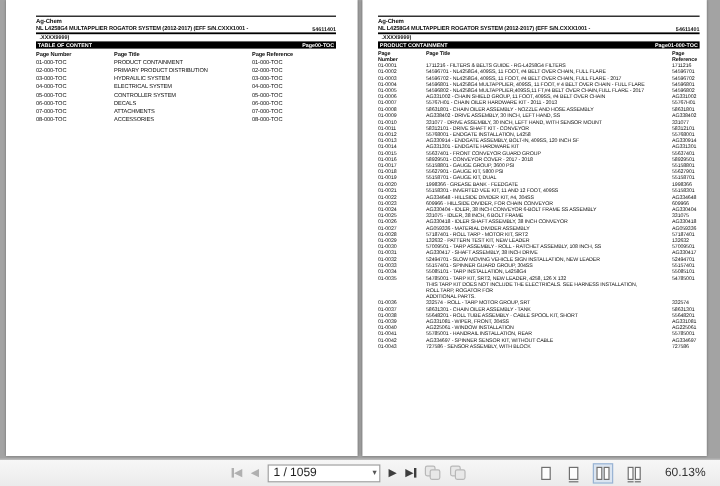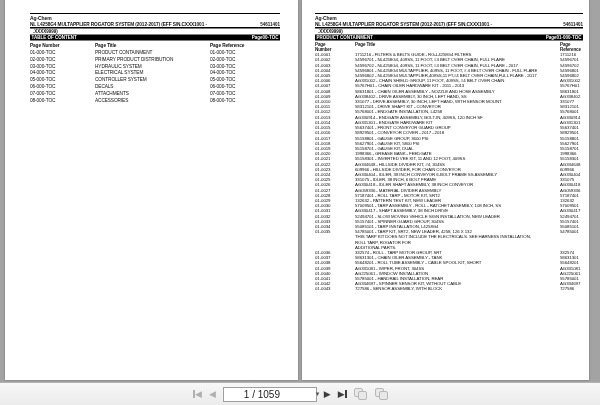--- a/index.html
+++ b/index.html
@@ -35,21 +35,21 @@
   
   .statusbar { position:absolute; left:0; top:382px; width:600px; height:23px;
     background:linear-gradient(#f7f7f7,#ebebeb); border-top:1px solid #b3b3b3; }
   .nav-group { position:absolute; left:193px; top:0; height:22px; display:flex; align-items:center; gap:7px; }
   .view-group { position:absolute; right:12px; top:0; height:22px; display:flex; align-items:center; gap:9px; }
   .tb-btn { display:flex; align-items:center; cursor:pointer; color:#3d3d3d; }
   .tb-btn.disabled { color:#b0b0b0; }
   .tri { font-size:9px; line-height:9px; }
   .vbar { width:2px; height:8px; background:currentColor; display:inline-block; }
   .page-box { display:flex; align-items:center; width:94px; height:15px; background:#fff;
-    border:1px solid #9f9f9f; padding:0 2px 0 20px; }
+    border:1px solid #9f9f9f; padding:0 2px 0 4px; }
   .page-box input { border:none; outline:none; flex:1; width:70px; font-size:10px;
     font-family:"Liberation Sans", sans-serif; color:#222; background:transparent; }
   .combo-caret { font-size:7px; color:#555; padding-left:2px; }
   .hist { position:relative; width:14px; height:13px; }
   .hist .sq { position:absolute; width:9px; height:9px; border:1px solid #b8b8b8; background:#e8e8e8; border-radius:2px; }
   .hist .sq1 { left:0; top:0; } .hist .sq2 { left:4px; top:3px; }
   .lay { display:flex; align-items:flex-end; gap:1px; padding:2px; border:1px solid transparent; cursor:pointer; }
   .lay .pg { width:8px; height:11px; border:1px solid #6f6f6f; background:#fdfdfd; }
   .lay .pg.half { width:5px; }
   .lay .underln { position:relative; }
@@ -445,14 +445,31 @@
     <span class="hist">
       <span class="sq sq1"></span>
       <span class="sq sq2"></span>
     </span>
     <span class="hist">
       <span class="sq sq1"></span>
       <span class="sq sq2"></span>
     </span>
   </div>
 
+  <div class="view-group">
+    <span class="lay">
+      <span class="pg"></span>
+    </span>
+    <span class="lay">
+      <span class="pg underln"></span>
+    </span>
+    <span class="lay active">
+      <span class="pg half"></span>
+      <span class="pg half"></span>
+    </span>
+    <span class="lay">
+      <span class="pg half underln"></span>
+      <span class="pg half underln"></span>
+    </span>
+    <span class="zoom-label">60.13%</span>
+  </div>
 
 </div>
 
 </body></html>

